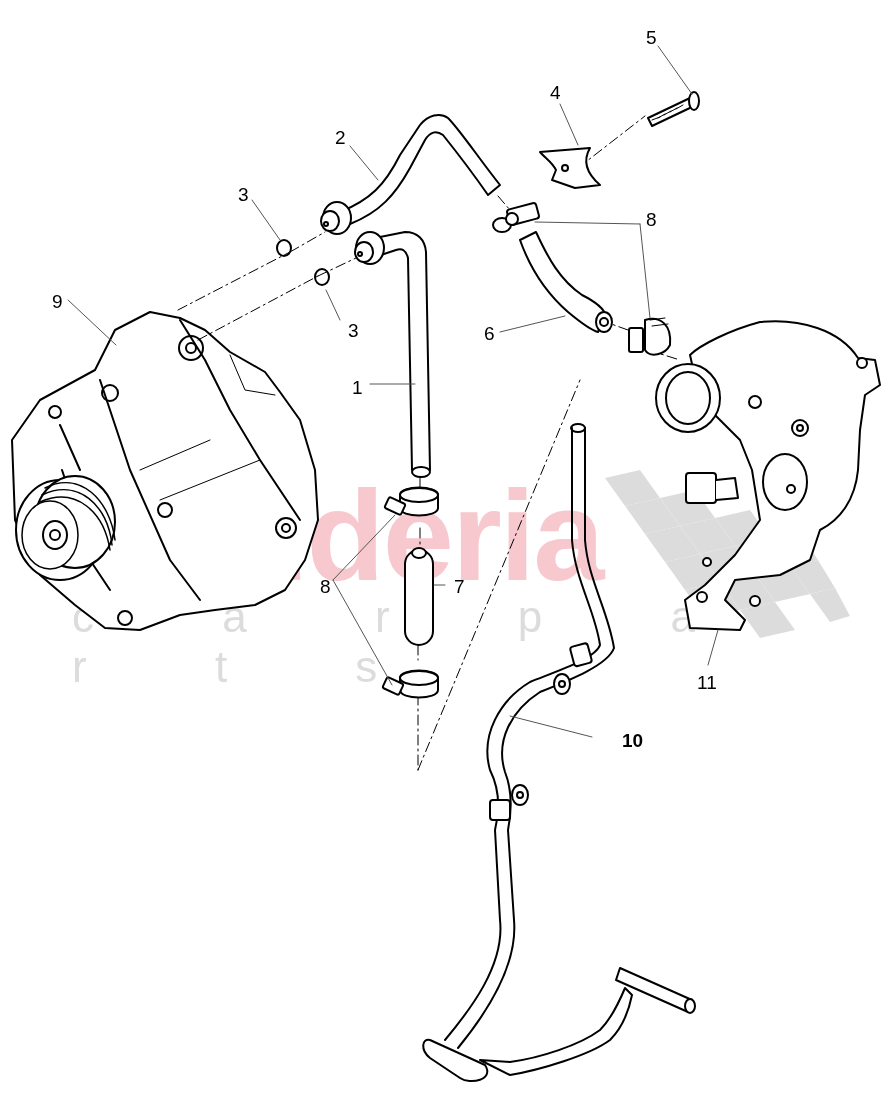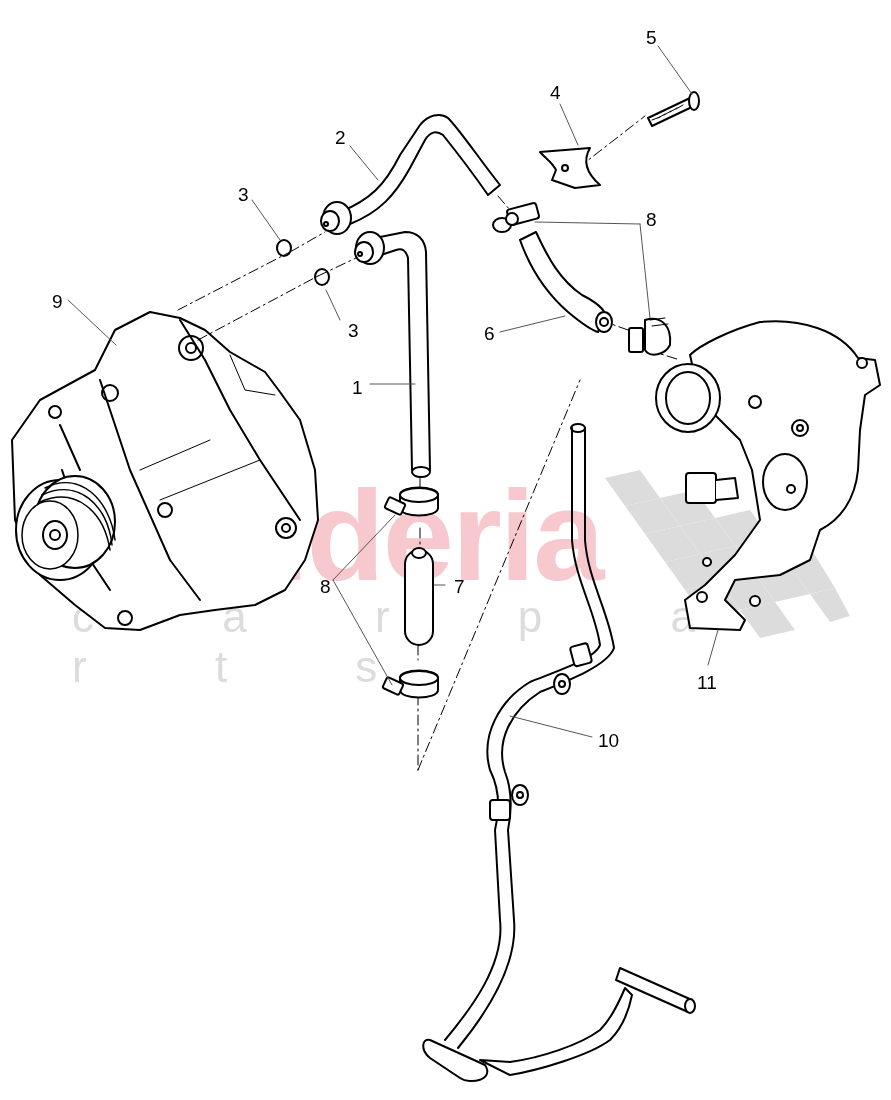--- a/index.html
+++ b/index.html
@@ -195,15 +195,15 @@
   <div class="lbl" style="left:335px;top:128px;">2</div>
   <div class="lbl" style="left:238px;top:185px;">3</div>
   <div class="lbl" style="left:348px;top:321px;">3</div>
   <div class="lbl" style="left:550px;top:83px;">4</div>
   <div class="lbl" style="left:646px;top:28px;">5</div>
   <div class="lbl" style="left:484px;top:324px;">6</div>
   <div class="lbl" style="left:454px;top:577px;">7</div>
   <div class="lbl" style="left:646px;top:210px;">8</div>
   <div class="lbl" style="left:320px;top:577px;">8</div>
   <div class="lbl" style="left:52px;top:292px;">9</div>
-  <div class="lbl" style="left:598px;top:731px;">10</div>
+  <div class="lbl" style="left:622px;top:731px;font-weight:bold;">10</div>
   <div class="lbl" style="left:697px;top:673px;text-align:center;">11</div>
 </div>
 
 </body></html>

